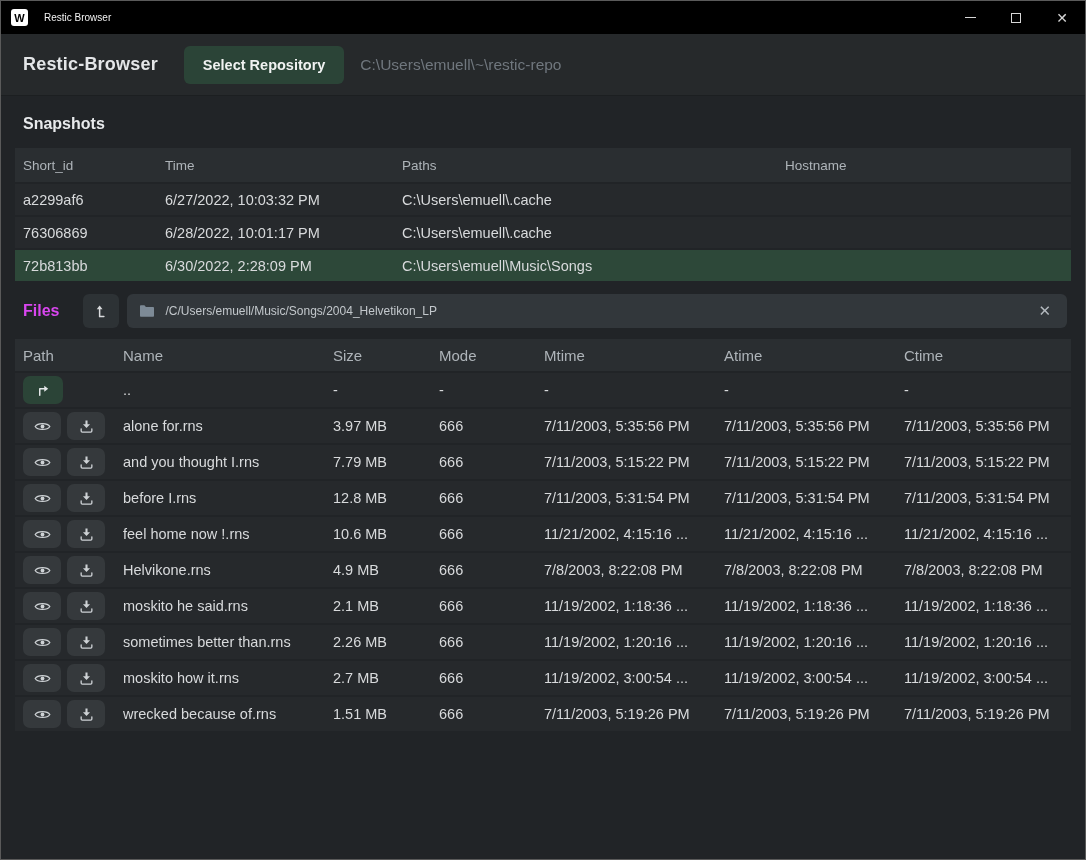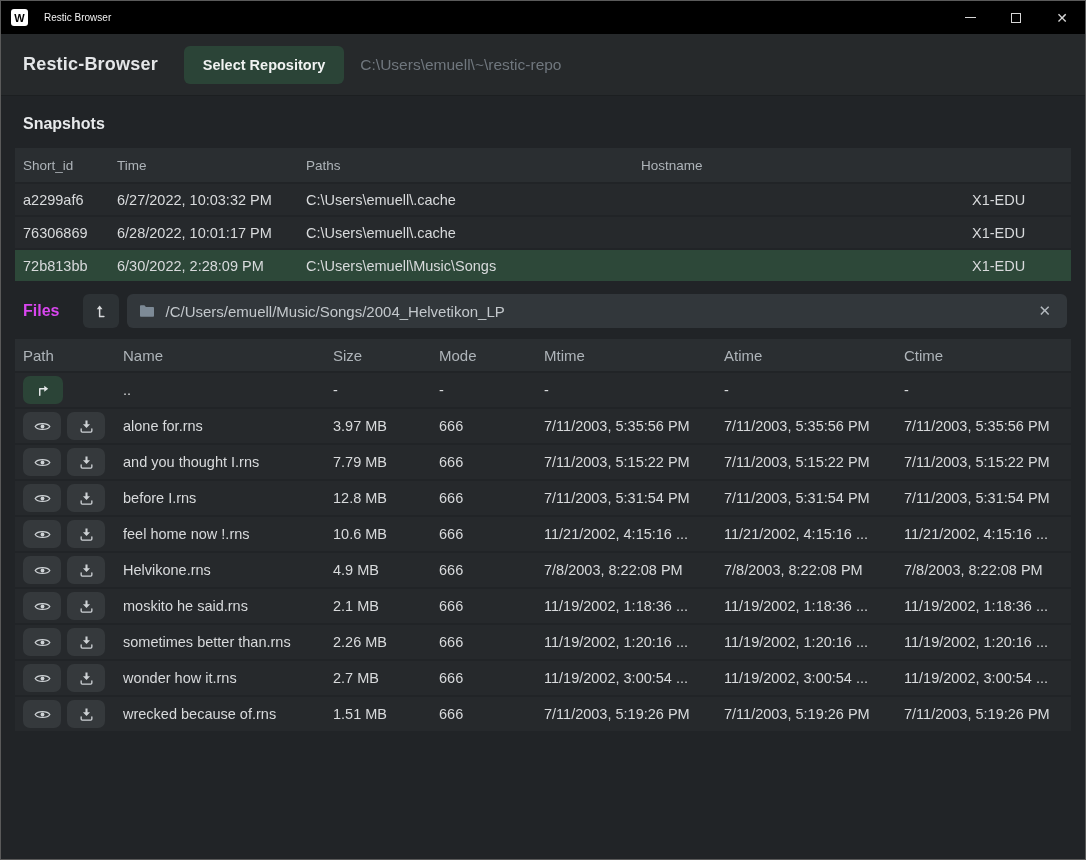--- a/index.html
+++ b/index.html
@@ -45,33 +45,33 @@
     padding:11px 19px;font-size:14.5px;font-weight:bold;font-family:Liberation Sans, sans-serif;cursor:pointer;}
   .repo-path{margin-left:16px;font-size:15.5px;color:var(--text-muted);}
 
   
   .section-head{padding:19px 22px 15px 22px;}
   .section-head h2{font-size:16px;font-weight:bold;color:#e8eaec;}
 
   
   .snap-table{margin:0 14px;}
   .snap-row{display:grid;grid-template-columns:94px 189px 335px 331px 1fr;align-items:center;
-    height:33px;padding-left:8px;background:var(--row-bg);border-bottom:2px solid var(--sep);font-size:14.5px;}
+    height:33px;padding-left:8px;background:var(--row-bg);border-bottom:2px solid var(--sep);font-size:14.5px;gap:48px;}
   .snap-row.header{height:36px;background:var(--header-bg);color:var(--text-head);font-size:13.5px;border-bottom:2px solid var(--sep);}
   .snap-row.selected{background:var(--selected-green);}
   .snap-row .cell{overflow:hidden;white-space:nowrap;text-overflow:ellipsis;padding-right:10px;}
 
   
   .files-bar{height:56px;display:flex;align-items:center;padding:0 18px 0 22px;}
   .files-label{font-size:16px;font-weight:bold;color:#d946ef;}
   .root-btn{width:36px;height:34px;margin-left:24px;background:var(--chip-gray);border:none;border-radius:6px;
     display:flex;align-items:center;justify-content:center;cursor:pointer;flex:0 0 auto;}
   .crumb{flex:1;height:34px;margin-left:8px;background:var(--crumb-bg);border-radius:6px;
     display:flex;align-items:center;padding:0 12px;}
-  .crumb .path-text{margin-left:10px;font-size:15px;color:#c3c8cc;white-space:nowrap;overflow:hidden;text-overflow:ellipsis;flex:1;}
+  .crumb .path-text{margin-left:10px;font-size:12px;color:#c3c8cc;white-space:nowrap;overflow:hidden;text-overflow:ellipsis;flex:1;}
   .crumb .close-x{color:#b3b9be;font-size:15px;cursor:pointer;padding:2px 4px;flex:0 0 auto;}
 
   
   .files-table{margin:0 14px;}
   .files-row{display:grid;grid-template-columns:100px 210px 106px 105px 180px 180px 1fr;align-items:center;
     height:36px;padding-left:8px;background:var(--row-bg);border-bottom:2px solid var(--sep);font-size:14.5px;}
   .files-row.header{height:34px;background:var(--header-bg);color:var(--text-head);font-size:15px;}
   .files-row .cell{overflow:hidden;white-space:nowrap;text-overflow:ellipsis;padding-right:8px;}
   .actions{display:flex;gap:6px;align-items:center;}
   .icon-btn{width:38px;height:28px;background:var(--btn-gray);border:none;border-radius:7px;
@@ -351,21 +351,21 @@
                 <circle cx="8.5" cy="6.5" r="1.9" fill="#ced2d5"></circle>
               </svg>
             </button>
             <button class="icon-btn">
               <svg width="15" height="15" viewBox="0 0 16 16">
                 <path d="M6.9 1.5h2.2v4h2.7L8 9.6 4.2 5.5h2.7z" fill="#ced2d5"></path>
                 <path d="M2.3 10.5v2.2c0 .7.6 1.2 1.2 1.2h9c.7 0 1.2-.6 1.2-1.2v-2.2" stroke="#ced2d5" stroke-width="1.4" fill="none" stroke-linecap="round"></path>
               </svg>
             </button>
           </div>
-          <div class="cell">wonder how it.rns</div>
+          <div class="cell">moskito how it.rns</div>
           <div class="cell">2.7 MB</div>
           <div class="cell">666</div>
           <div class="cell">11/19/2002, 3:00:54 ...</div>
           <div class="cell">11/19/2002, 3:00:54 ...</div>
           <div class="cell">11/19/2002, 3:00:54 ...</div>
         </div>
         <div class="files-row">
           <div class="cell actions">
             <button class="icon-btn">
               <svg width="17" height="13" viewBox="0 0 17 13">

